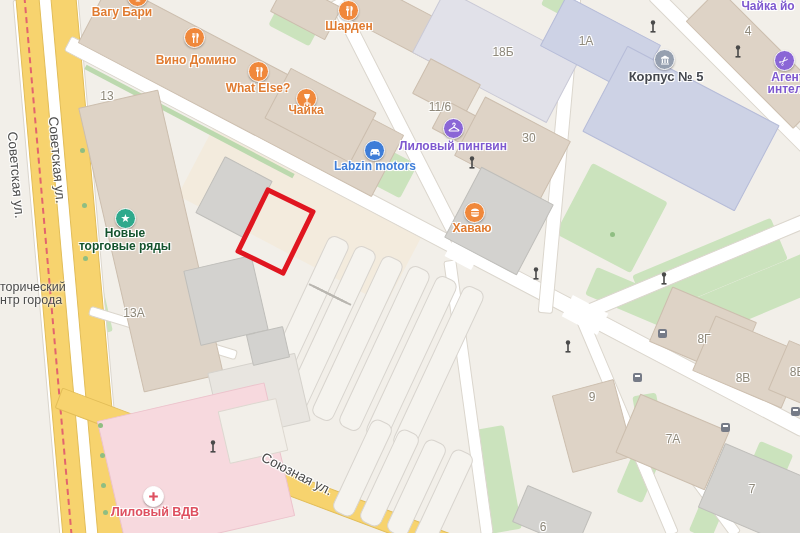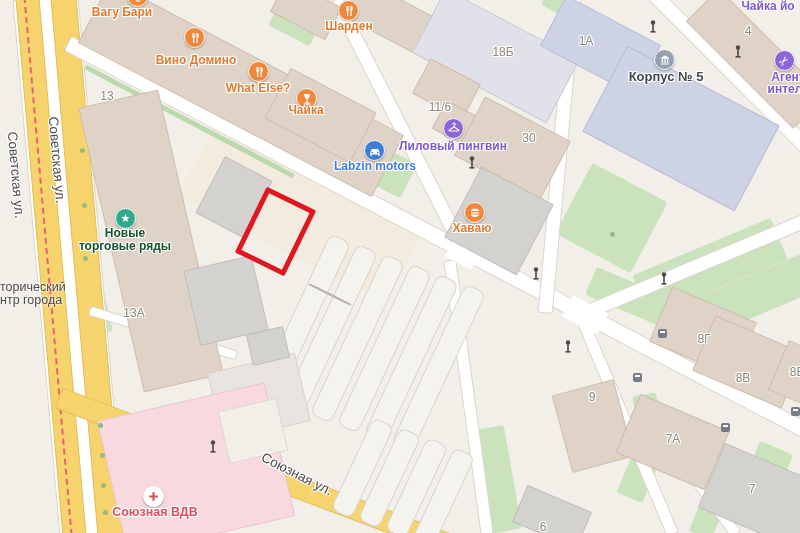--- a/index.html
+++ b/index.html
@@ -260,21 +260,21 @@
   <div class="lbl poi-t o" style="left:306px;top:110px;">Чайка</div>
   <div class="lbl poi-t b" style="left:375px;top:166px;">Labzin motors</div>
   <div class="lbl poi-t p" style="left:453px;top:146px;">Лиловый пингвин</div>
   <div class="lbl poi-t o" style="left:472px;top:228px;">Хаваю</div>
   <div class="lbl poi-t t" style="left:125px;top:233px;">Новые</div>
   <div class="lbl poi-t t" style="left:125px;top:246px;">торговые ряды</div>
   <div class="lbl poi-t d" style="left:666px;top:76px;font-size:13px;">Корпус № 5</div>
   <div class="lbl poi-t p" style="left:788px;top:77px;">Агент</div>
   <div class="lbl poi-t p" style="left:795px;top:89px;">интеллиг</div>
   <div class="lbl poi-t p" style="left:768px;top:6px;">Чайка йо</div>
-  <div class="lbl poi-t r" style="left:155px;top:512px;font-size:12.5px;">Союзная ВДВ</div>
+  <div class="lbl poi-t r" style="left:155px;top:512px;font-size:12.5px;">Лиловый ВДВ</div>
 
   <div class="lbl num" style="left:107px;top:96px;">13</div>
   <div class="lbl num" style="left:134px;top:313px;">13А</div>
   <div class="lbl num" style="left:440px;top:99px;margin-top:8px;">11/6</div>
   <div class="lbl num" style="left:503px;top:52px;">18Б</div>
   <div class="lbl num" style="left:529px;top:138px;">30</div>
   <div class="lbl num" style="left:586px;top:41px;">1А</div>
   <div class="lbl num" style="left:748px;top:31px;">4</div>
   <div class="lbl num" style="left:704px;top:339px;">8Г</div>
   <div class="lbl num" style="left:743px;top:353px;margin-top:25px;">8В</div>

